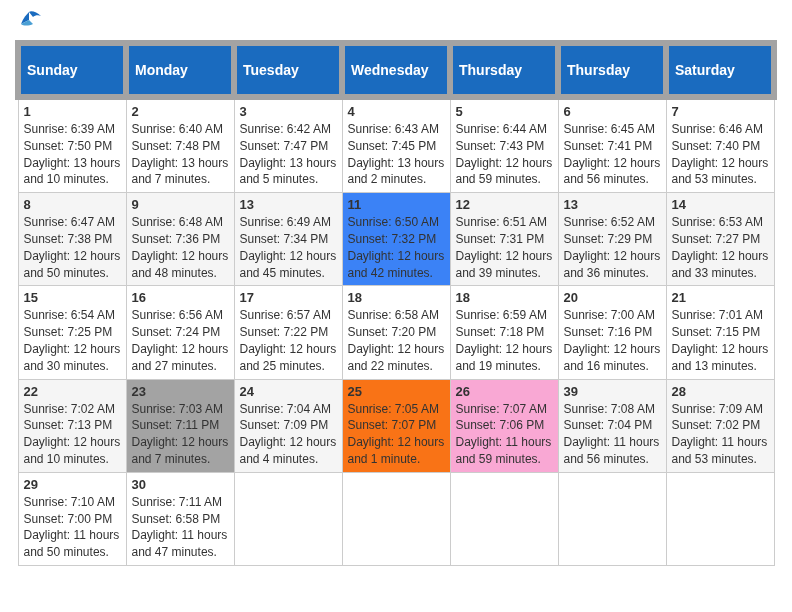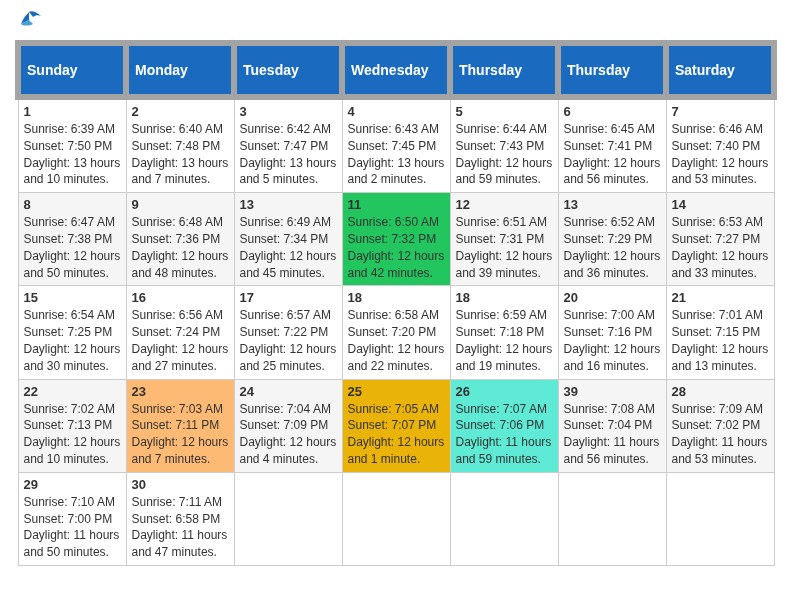--- a/index.html
+++ b/index.html
@@ -149,21 +149,21 @@
           <div class="day-info">Sunrise: 6:47 AM<br>Sunset: 7:38 PM<br>Daylight: 12 hours and 50 minutes.</div>
         </td>
         <td style="background: rgb(245, 245, 245);">
           <span class="day-number">9</span>
           <div class="day-info">Sunrise: 6:48 AM<br>Sunset: 7:36 PM<br>Daylight: 12 hours and 48 minutes.</div>
         </td>
         <td style="background: rgb(245, 245, 245);">
           <span class="day-number">13</span>
           <div class="day-info">Sunrise: 6:49 AM<br>Sunset: 7:34 PM<br>Daylight: 12 hours and 45 minutes.</div>
         </td>
-        <td style="background: #22c55e; margin-top: 12px;">
+        <td style="background: #3b82f6; margin-top: 12px;">
           <span class="day-number">11</span>
           <div class="day-info">Sunrise: 6:50 AM<br>Sunset: 7:32 PM<br>Daylight: 12 hours and 42 minutes.</div>
         </td>
         <td style="background: rgb(245, 245, 245);">
           <span class="day-number">12</span>
           <div class="day-info">Sunrise: 6:51 AM<br>Sunset: 7:31 PM<br>Daylight: 12 hours and 39 minutes.</div>
         </td>
         <td style="background: rgb(245, 245, 245); margin-top: 8px;">
           <span class="day-number">13</span>
           <div class="day-info">Sunrise: 6:52 AM<br>Sunset: 7:29 PM<br>Daylight: 12 hours and 36 minutes.</div>
@@ -201,33 +201,33 @@
         <td>
           <span class="day-number">21</span>
           <div class="day-info">Sunrise: 7:01 AM<br>Sunset: 7:15 PM<br>Daylight: 12 hours and 13 minutes.</div>
         </td>
       </tr>
       <tr>
         <td style="background: rgb(245, 245, 245);">
           <span class="day-number">22</span>
           <div class="day-info">Sunrise: 7:02 AM<br>Sunset: 7:13 PM<br>Daylight: 12 hours and 10 minutes.</div>
         </td>
-        <td style="background: #fdba74; margin-left: 30px;">
+        <td style="background: #a3a3a3; margin-left: 30px;">
           <span class="day-number">23</span>
           <div class="day-info">Sunrise: 7:03 AM<br>Sunset: 7:11 PM<br>Daylight: 12 hours and 7 minutes.</div>
         </td>
         <td style="background: rgb(245, 245, 245);">
           <span class="day-number">24</span>
           <div class="day-info">Sunrise: 7:04 AM<br>Sunset: 7:09 PM<br>Daylight: 12 hours and 4 minutes.</div>
         </td>
-        <td style="background: #eab308;">
+        <td style="background: #f97316;">
           <span class="day-number">25</span>
           <div class="day-info">Sunrise: 7:05 AM<br>Sunset: 7:07 PM<br>Daylight: 12 hours and 1 minute.</div>
         </td>
-        <td style="background: #5eead4;">
+        <td style="background: #f9a8d4;">
           <span class="day-number">26</span>
           <div class="day-info">Sunrise: 7:07 AM<br>Sunset: 7:06 PM<br>Daylight: 11 hours and 59 minutes.</div>
         </td>
         <td style="background: rgb(245, 245, 245);">
           <span class="day-number">39</span>
           <div class="day-info">Sunrise: 7:08 AM<br>Sunset: 7:04 PM<br>Daylight: 11 hours and 56 minutes.</div>
         </td>
         <td style="background: rgb(245, 245, 245); margin-left: 48px;">
           <span class="day-number">28</span>
           <div class="day-info">Sunrise: 7:09 AM<br>Sunset: 7:02 PM<br>Daylight: 11 hours and 53 minutes.</div>

